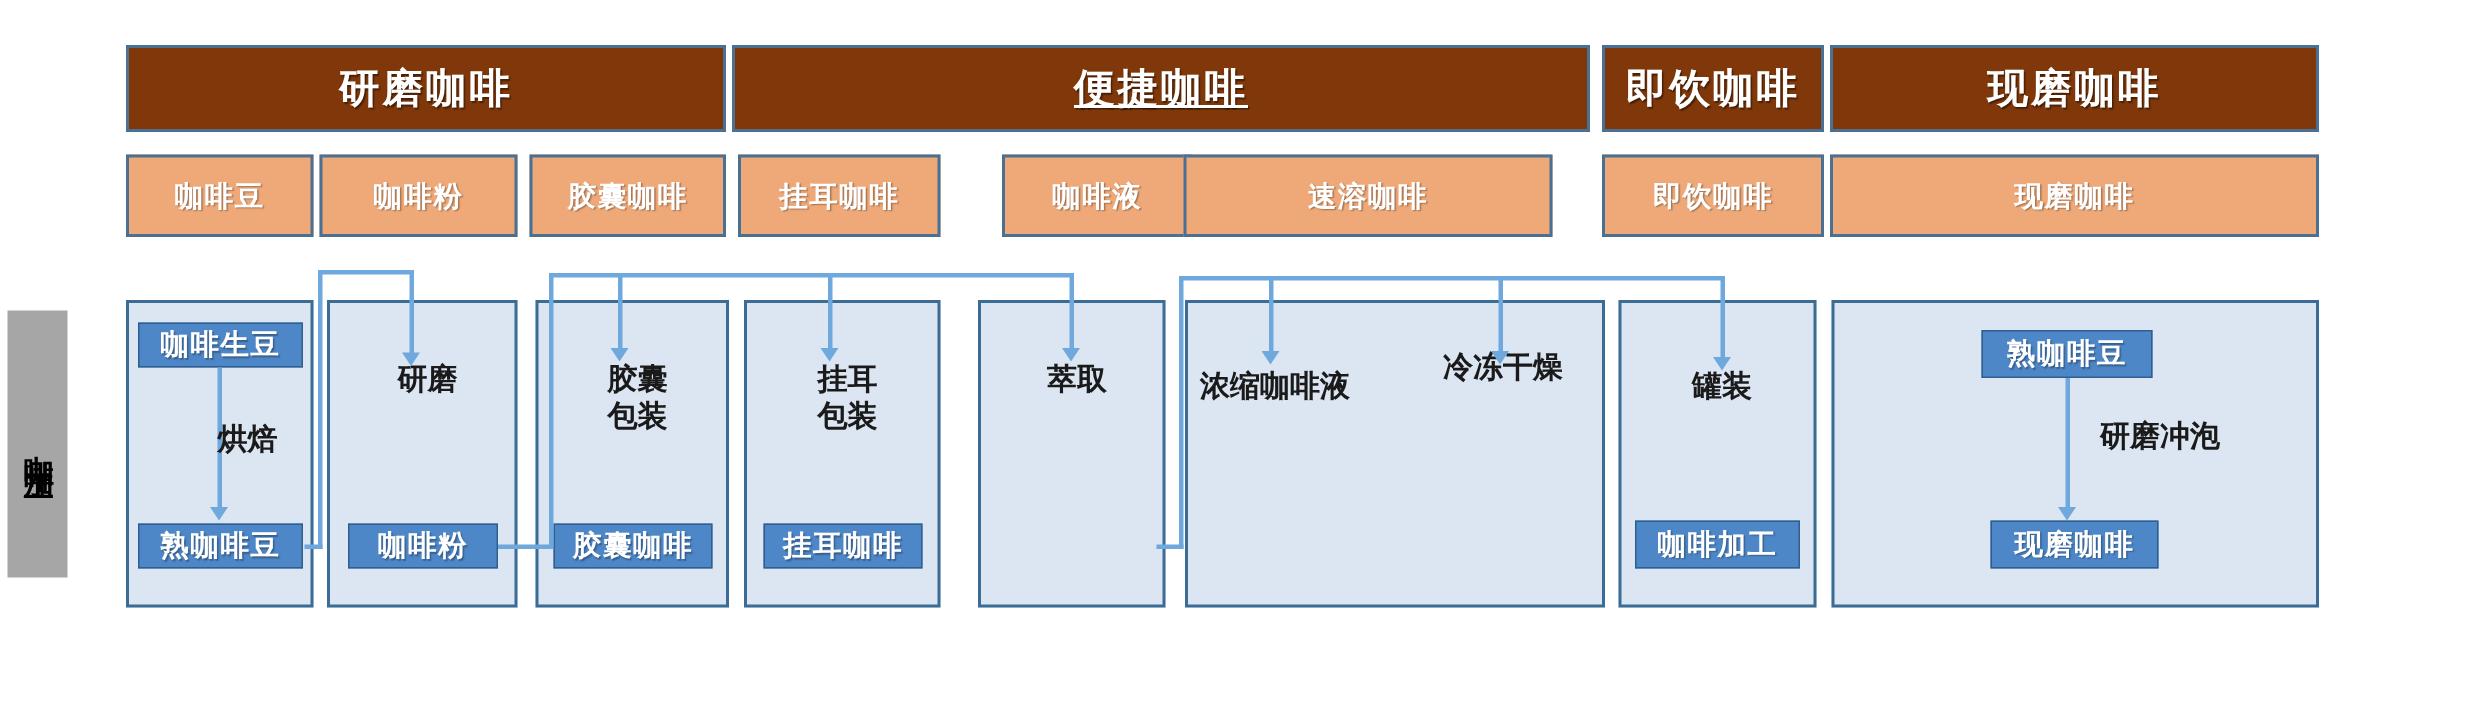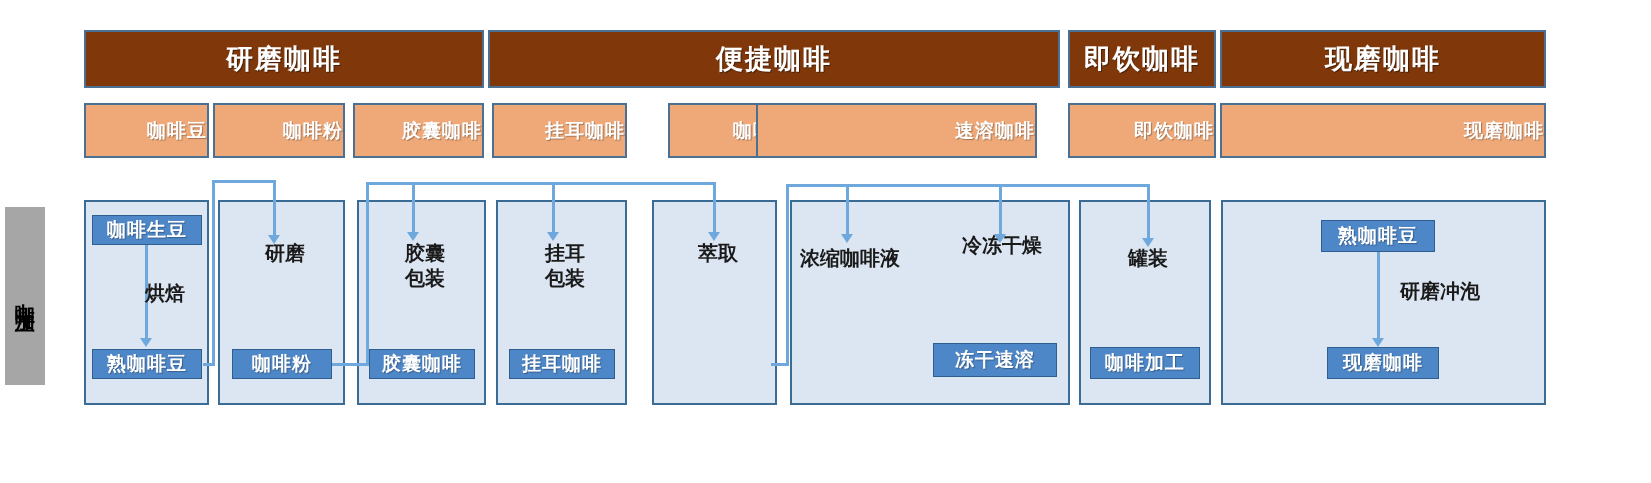--- a/index.html
+++ b/index.html
@@ -35,21 +35,21 @@
     text-shadow: 1px 1px 1px rgba(0,0,0,0.45);
   }
 
   
   .prod {
     background: #EFA978;
     border: 2px solid #4A7194;
     color: #FFFFFF;
     display: flex;
     align-items: center;
-    justify-content: flex-end;
+    justify-content: center;
     font-size: 19px;
     font-weight: bold;
     letter-spacing: 1px;
     text-shadow: 1px 1px 1px rgba(0,0,0,0.32);
   }
 
   
   .proc {
     background: #DCE6F2;
     border: 2px solid #3A6C96;
@@ -108,21 +108,21 @@
   }
 </style>
 </head>
 <body>
 
 <div id="canvas">
 
   <div class="abs cat" style="left:84px;  top:30px; width:400px; height:58px;">
     <span>研磨咖啡</span>
   </div>
-  <div class="abs cat" style="left:488px; top:30px; width:572px; height:58px;">
+  <div class="abs cat" style="left:488px; top:30px; width:572px; height:58px;text-decoration:underline;">
     <span>便捷咖啡</span>
   </div>
   <div class="abs cat" style="left:1068px; top:30px; width:148px; height:58px;">
     <span>即饮咖啡</span>
   </div>
   <div class="abs cat" style="left:1220px; top:30px; width:326px; height:58px;">
     <span>现磨咖啡</span>
   </div>
 
   <div class="abs prod" style="left:84px;  top:103px; width:125px; height:55px;">
@@ -133,21 +133,21 @@
   </div>
   <div class="abs prod" style="left:353px; top:103px; width:131px; height:55px;">
     <span>胶囊咖啡</span>
   </div>
   <div class="abs prod" style="left:492px; top:103px; width:135px; height:55px;">
     <span>挂耳咖啡</span>
   </div>
   <div class="abs prod" style="left:648px; top:103px; width:127px; height:55px;margin-left:20px;">
     <span>咖啡液</span>
   </div>
-  <div class="abs prod" style="left:756px; top:103px; width:281px; height:55px;">
+  <div class="abs prod" style="left:789px; top:103px; width:246px; height:55px;">
     <span>速溶咖啡</span>
   </div>
   <div class="abs prod" style="left:1068px; top:103px; width:148px; height:55px;">
     <span>即饮咖啡</span>
   </div>
   <div class="abs prod" style="left:1220px; top:103px; width:326px; height:55px;">
     <span>现磨咖啡</span>
   </div>
 
   <div class="abs sidelabel" style="left:5px; top:207px; width:40px; height:178px;">
@@ -184,23 +184,20 @@
   <div class="abs node" style="left:509px; top:349px; width:106px; height:30px;">
     <span>挂耳咖啡</span>
   </div>
 
   <div class="abs proc" style="left:652px; top:200px; width:125px; height:205px;"></div>
   <div class="abs steptext" style="left:678px; top:240px; width:80px; height:26px;">萃取</div>
 
   <div class="abs proc" style="left:790px; top:200px; width:280px; height:205px;"></div>
   <div class="abs steptext" style="left:800px; top:245px; width:100px; height:26px;">浓缩咖啡液</div>
   <div class="abs steptext" style="left:952px; top:232px; width:100px; height:26px;">冷冻干燥</div>
-  <div class="abs node" style="left:933px; top:343px; width:124px; height:34px;">
-    <span>冻干速溶</span>
-  </div>
 
   <div class="abs proc" style="left:1079px; top:200px; width:132px; height:205px;"></div>
   <div class="abs steptext" style="left:1108px; top:245px; width:80px; height:26px;">罐装</div>
   <div class="abs node" style="left:1090px; top:347px; width:110px; height:32px;">
     <span>咖啡加工</span>
   </div>
 
   <div class="abs proc" style="left:1221px; top:200px; width:325px; height:205px;"></div>
   <div class="abs node" style="left:1321px; top:220px; width:114px; height:32px;">
     <span>熟咖啡豆</span>

